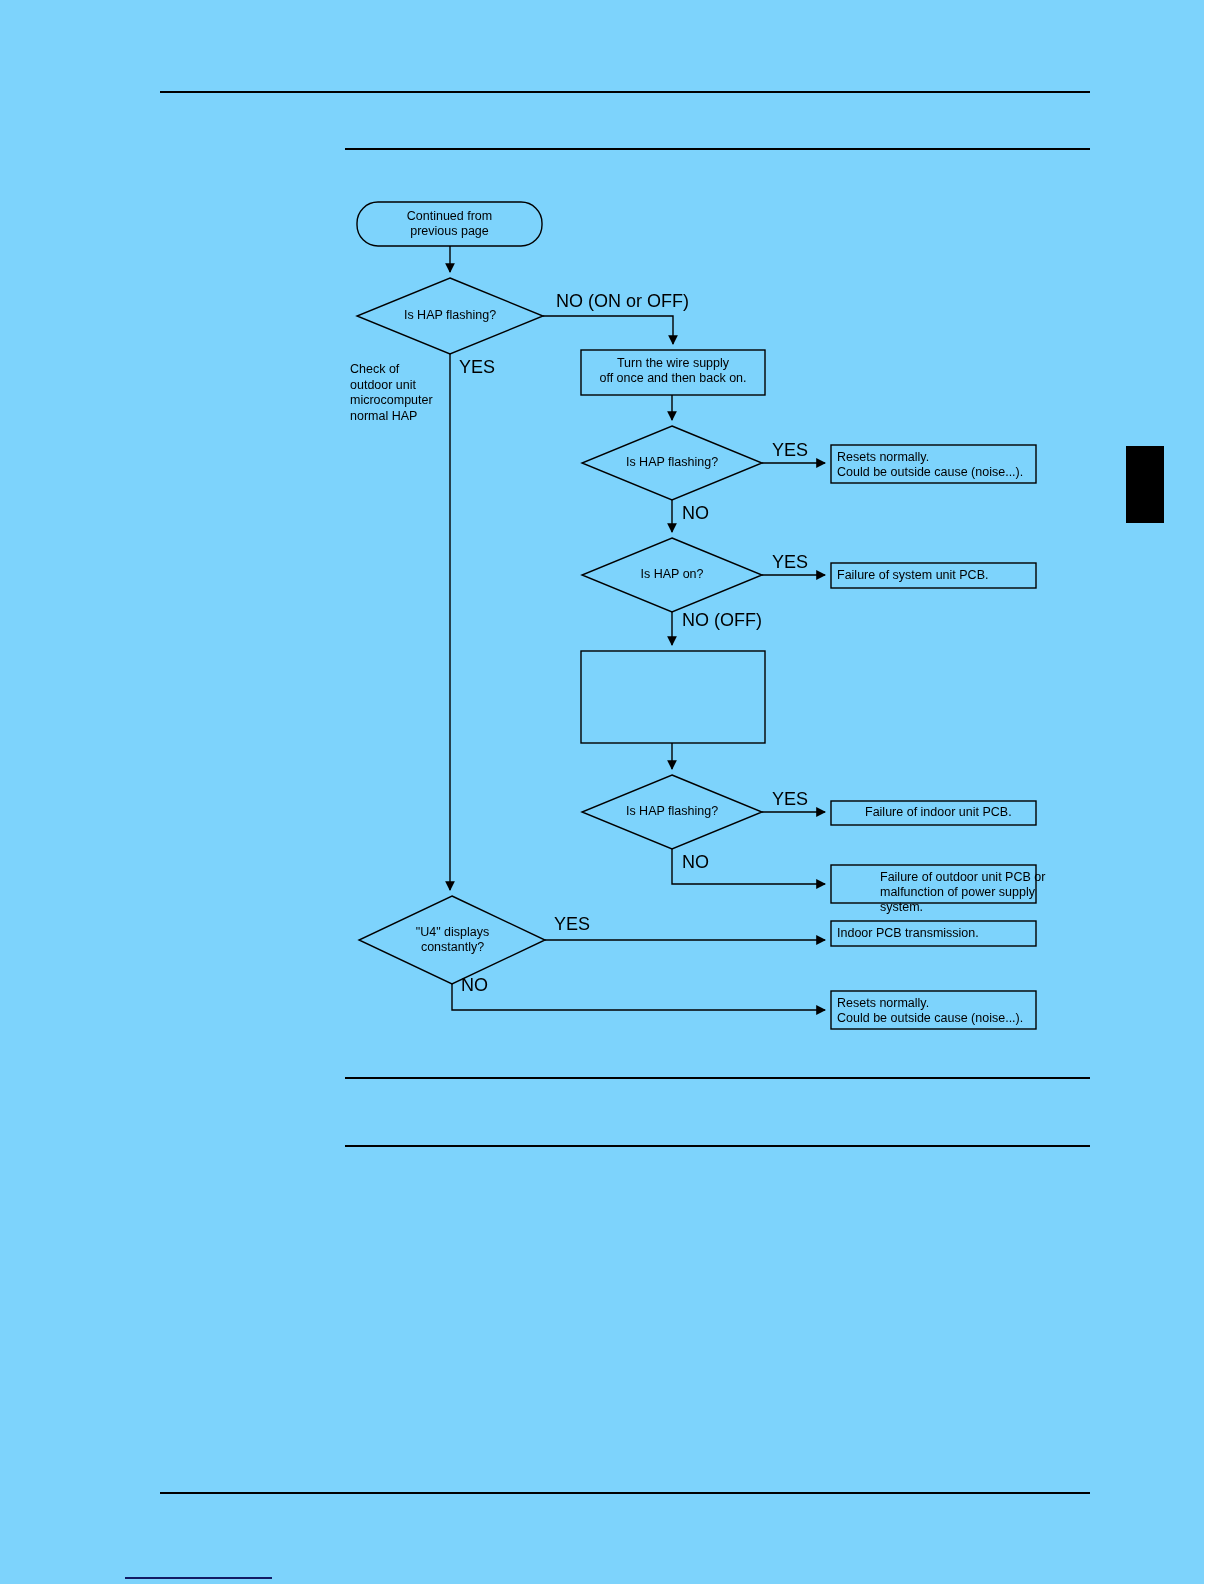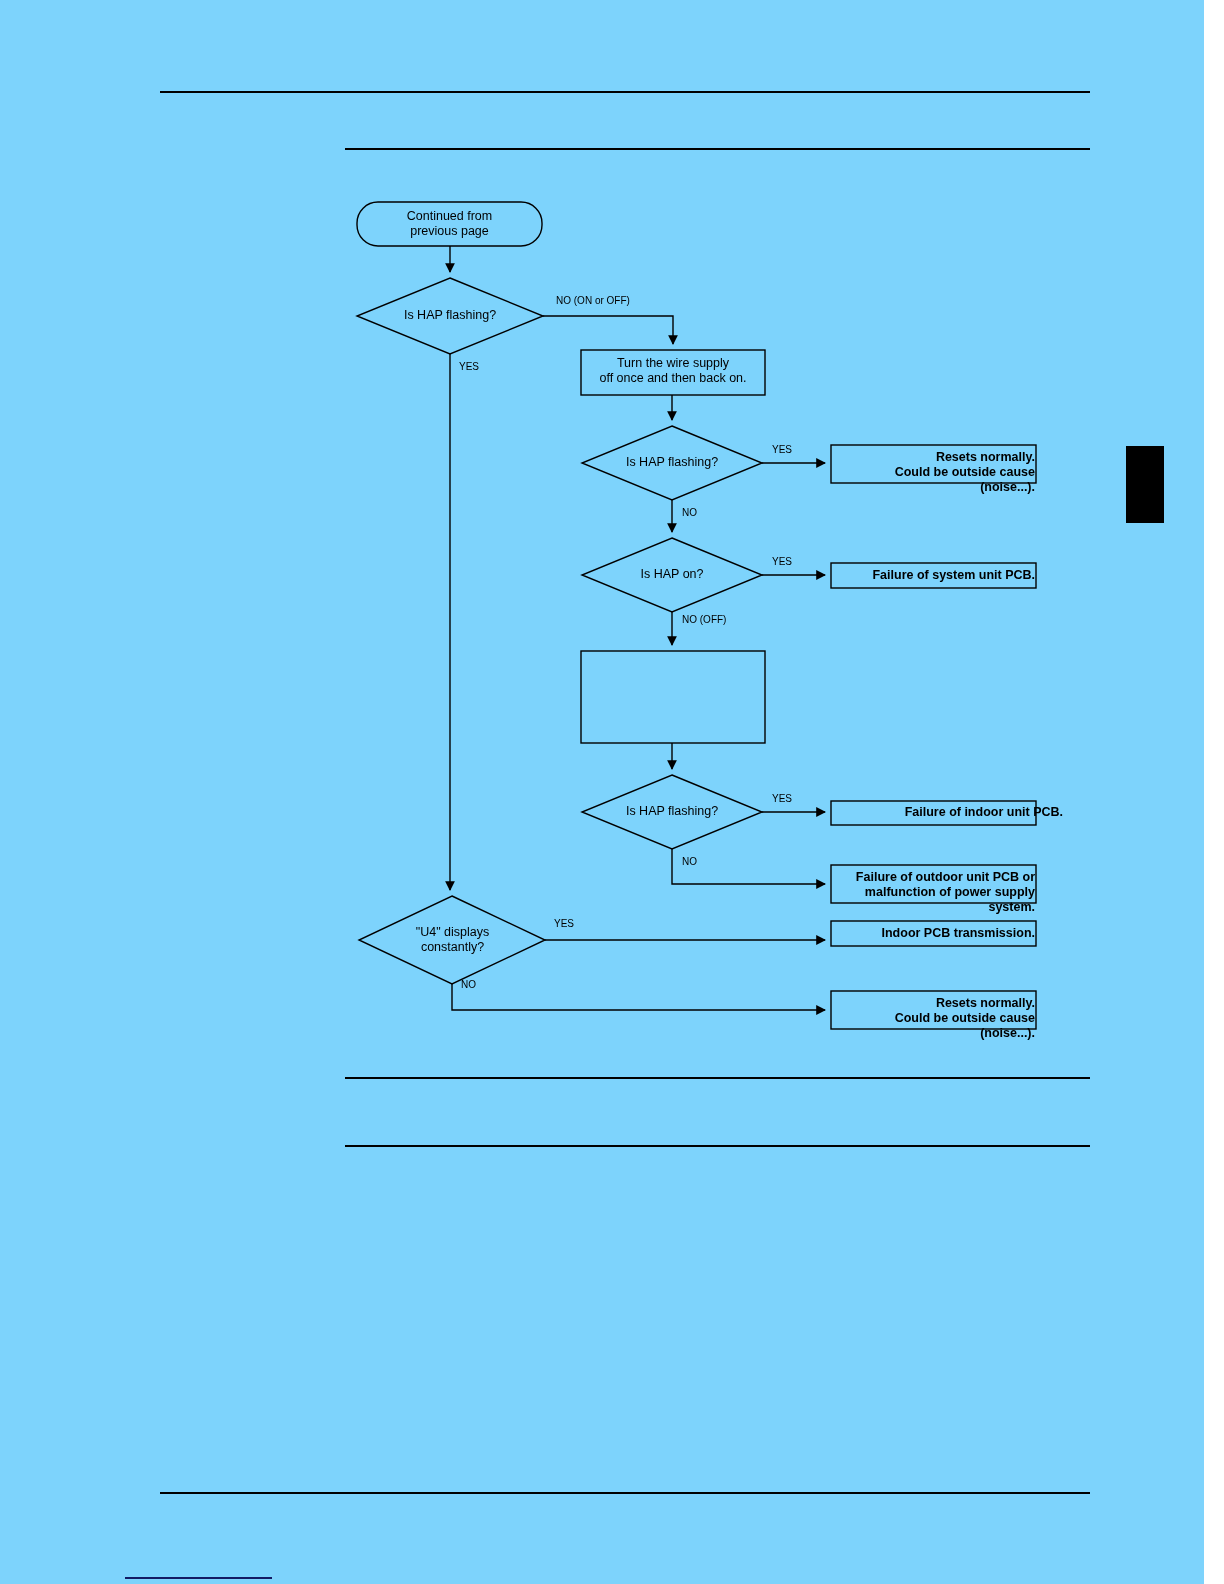--- a/index.html
+++ b/index.html
@@ -49,26 +49,25 @@
     position: absolute;
     font-size: 12.5px;
     line-height: 15px;
     color: #000000;
     white-space: pre-line;
   }
   .node-text.center {
     text-align: center;
   }
   .node-text.left {
-    text-align: right;
-    font-weight: bold;
+    text-align: left;
   }
   .edge-label {
     position: absolute;
-    font-size: 10px;
+    font-size: 18px;
     line-height: 14px;
     color: #000000;
     white-space: nowrap;
   }
   .side-note {
     position: absolute;
     font-size: 12.5px;
     line-height: 15.5px;
     white-space: pre-line;
     text-align: left;
@@ -171,21 +170,21 @@
 
   <div class="node-text center" style="left:592px; top:567px; width:160px;">Is HAP on?</div>
 
   <div class="node-text left" style="left:837px; top:568px; width:198px;">Failure of system unit PCB.</div>
 
 
   <div class="node-text center" style="left:592px; top:804px; width:160px;">Is HAP flashing?</div>
 
   <div class="node-text left" style="left:837px; top:805px; width:198px;margin-left:28px;">Failure of indoor unit PCB.</div>
 
-  <div class="node-text left" style="left:837px; top:870px; width:198px;">Failure of outdoor unit PCB or
+  <div class="node-text left" style="left:880px; top:870px; width:198px;">Failure of outdoor unit PCB or
 malfunction of power supply system.</div>
 
   <div class="node-text center" style="left:375px; top:925px; width:155px;">"U4" displays
 constantly?</div>
 
   <div class="node-text left" style="left:837px; top:926px; width:198px;">Indoor PCB transmission.</div>
 
   <div class="node-text left" style="left:837px; top:996px; width:198px;">Resets normally.
 Could be outside cause (noise...).</div>
 
@@ -202,14 +201,18 @@
   <div class="edge-label" style="left:682px; top:613px;">NO (OFF)</div>
 
   <div class="edge-label" style="left:772px; top:792px;">YES</div>
 
   <div class="edge-label" style="left:682px; top:855px;">NO</div>
 
   <div class="edge-label" style="left:554px; top:917px;">YES</div>
 
   <div class="edge-label" style="left:461px; top:978px;">NO</div>
 
+  <div class="side-note" style="left:350px; top:362px; width:130px;">Check of
+outdoor unit
+microcomputer
+normal HAP</div>
 
 </div>
 
 </body></html>

